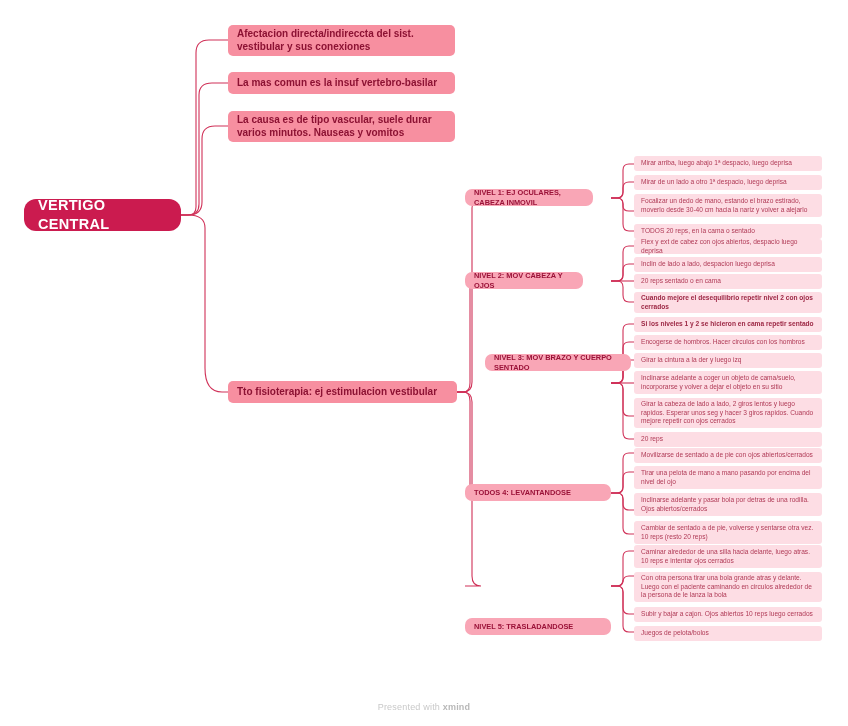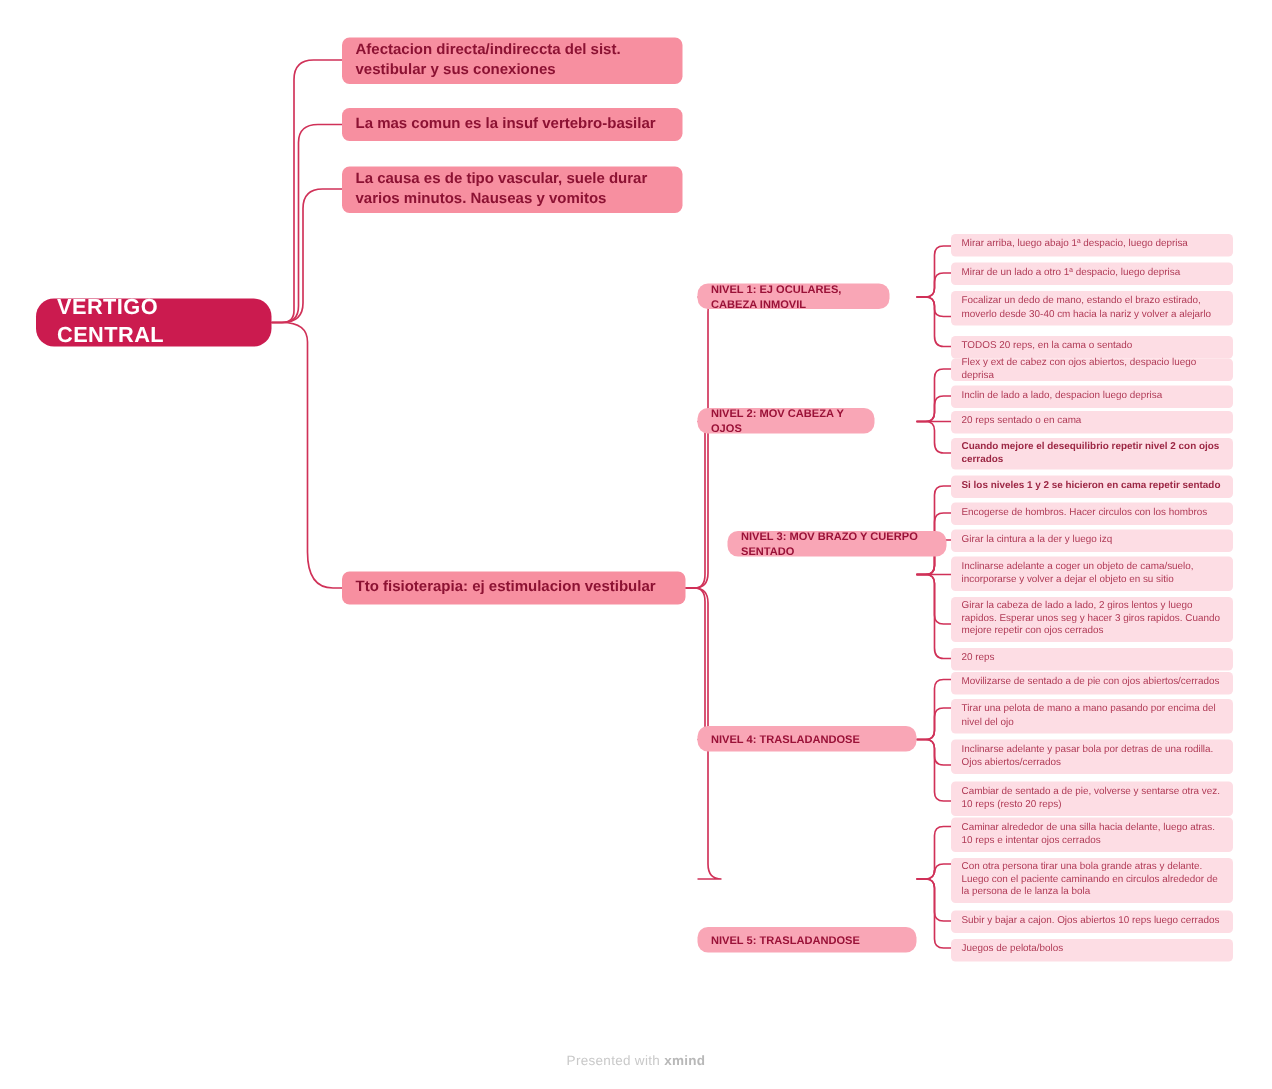--- a/index.html
+++ b/index.html
@@ -150,21 +150,21 @@
   <div class="node node-branch" style="left:465px; top:189px; width:128px; height:17px;">
     <span>NIVEL 1: EJ OCULARES, CABEZA INMOVIL</span>
   </div>
   <div class="node node-branch" style="left:465px; top:272px; width:118px; height:17px;">
     <span>NIVEL 2: MOV CABEZA Y OJOS</span>
   </div>
   <div class="node node-branch" style="left:465px; top:354px; width:146px; height:17px;margin-left:20px;">
     <span>NIVEL 3: MOV BRAZO Y CUERPO SENTADO</span>
   </div>
   <div class="node node-branch" style="left:465px; top:484px; width:146px; height:17px;">
-    <span>NIVEL 4: TRASLADANDOSE</span>
+    <span>TODOS 4: LEVANTANDOSE</span>
   </div>
   <div class="node node-branch" style="left:465px; top:578px; width:146px; height:17px;margin-top:40px;">
     <span>NIVEL 5: TRASLADANDOSE</span>
   </div>
 
   <div class="node node-leaf" style="left:634px; top:156px; width:188px; height:15px;">
     <span>Mirar arriba, luego abajo 1ª despacio, luego deprisa</span>
   </div>
   <div class="node node-leaf" style="left:634px; top:175px; width:188px; height:15px;">
     <span>Mirar de un lado a otro 1ª despacio, luego deprisa</span>

